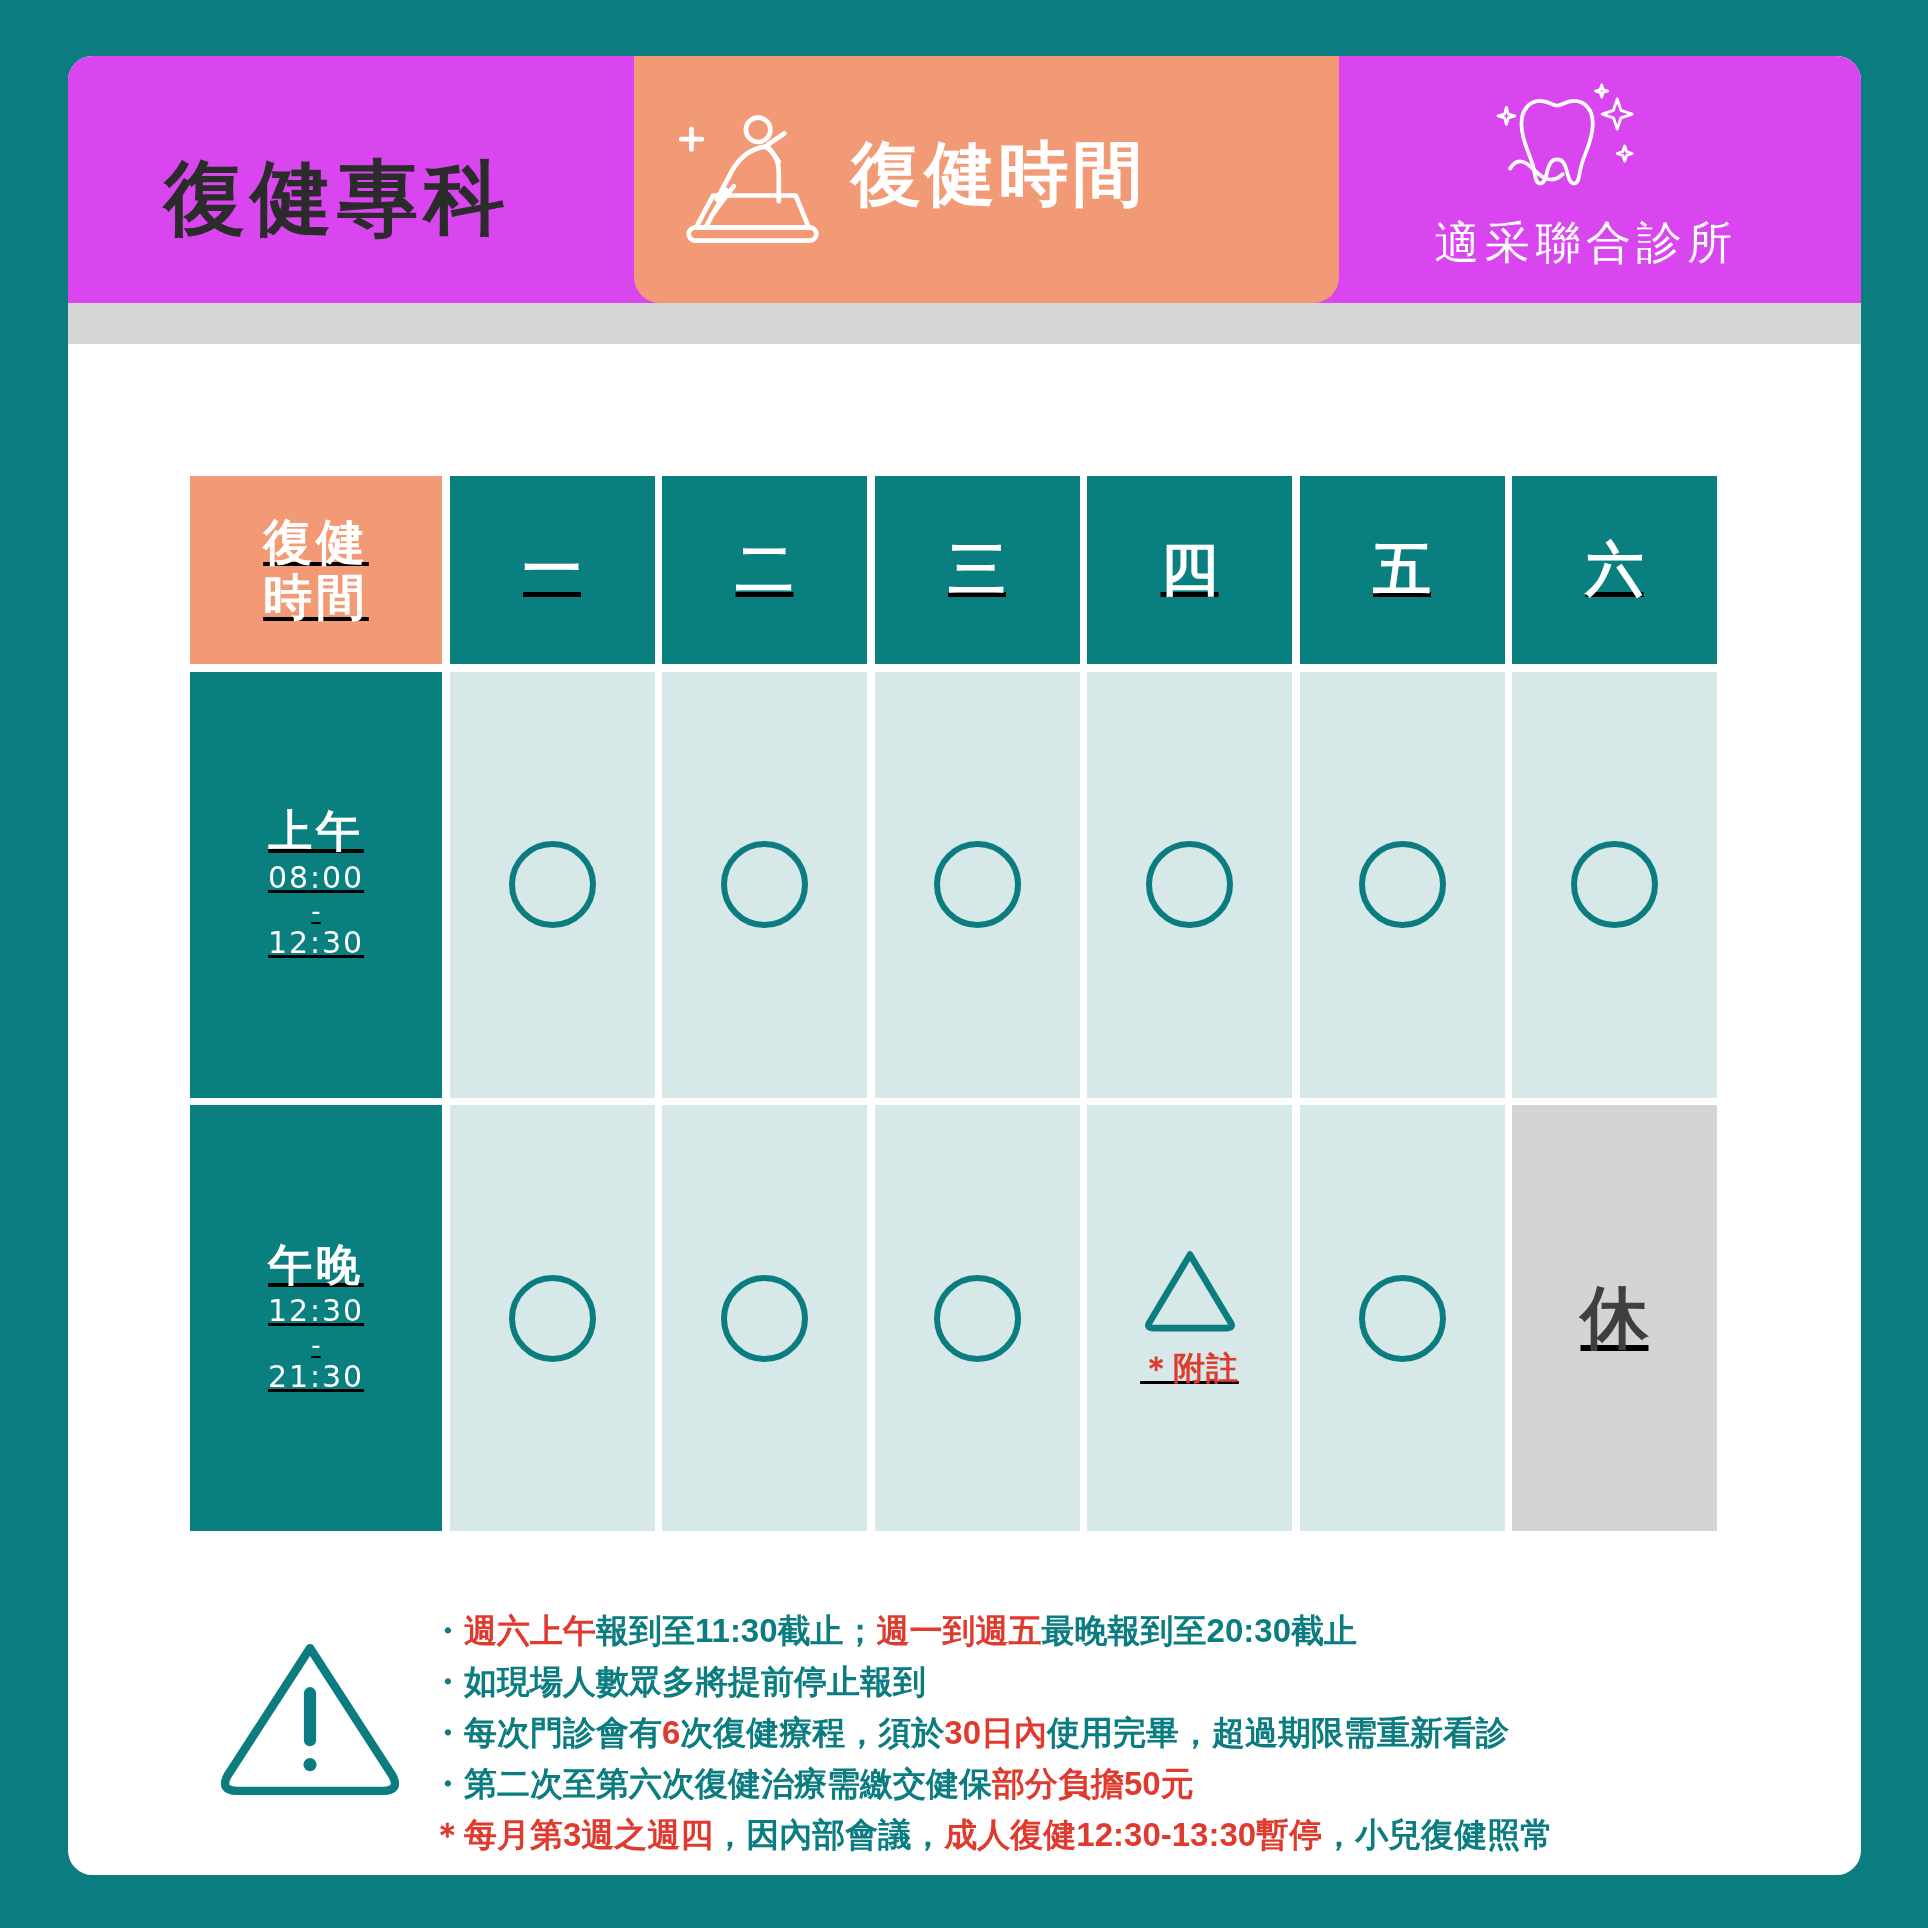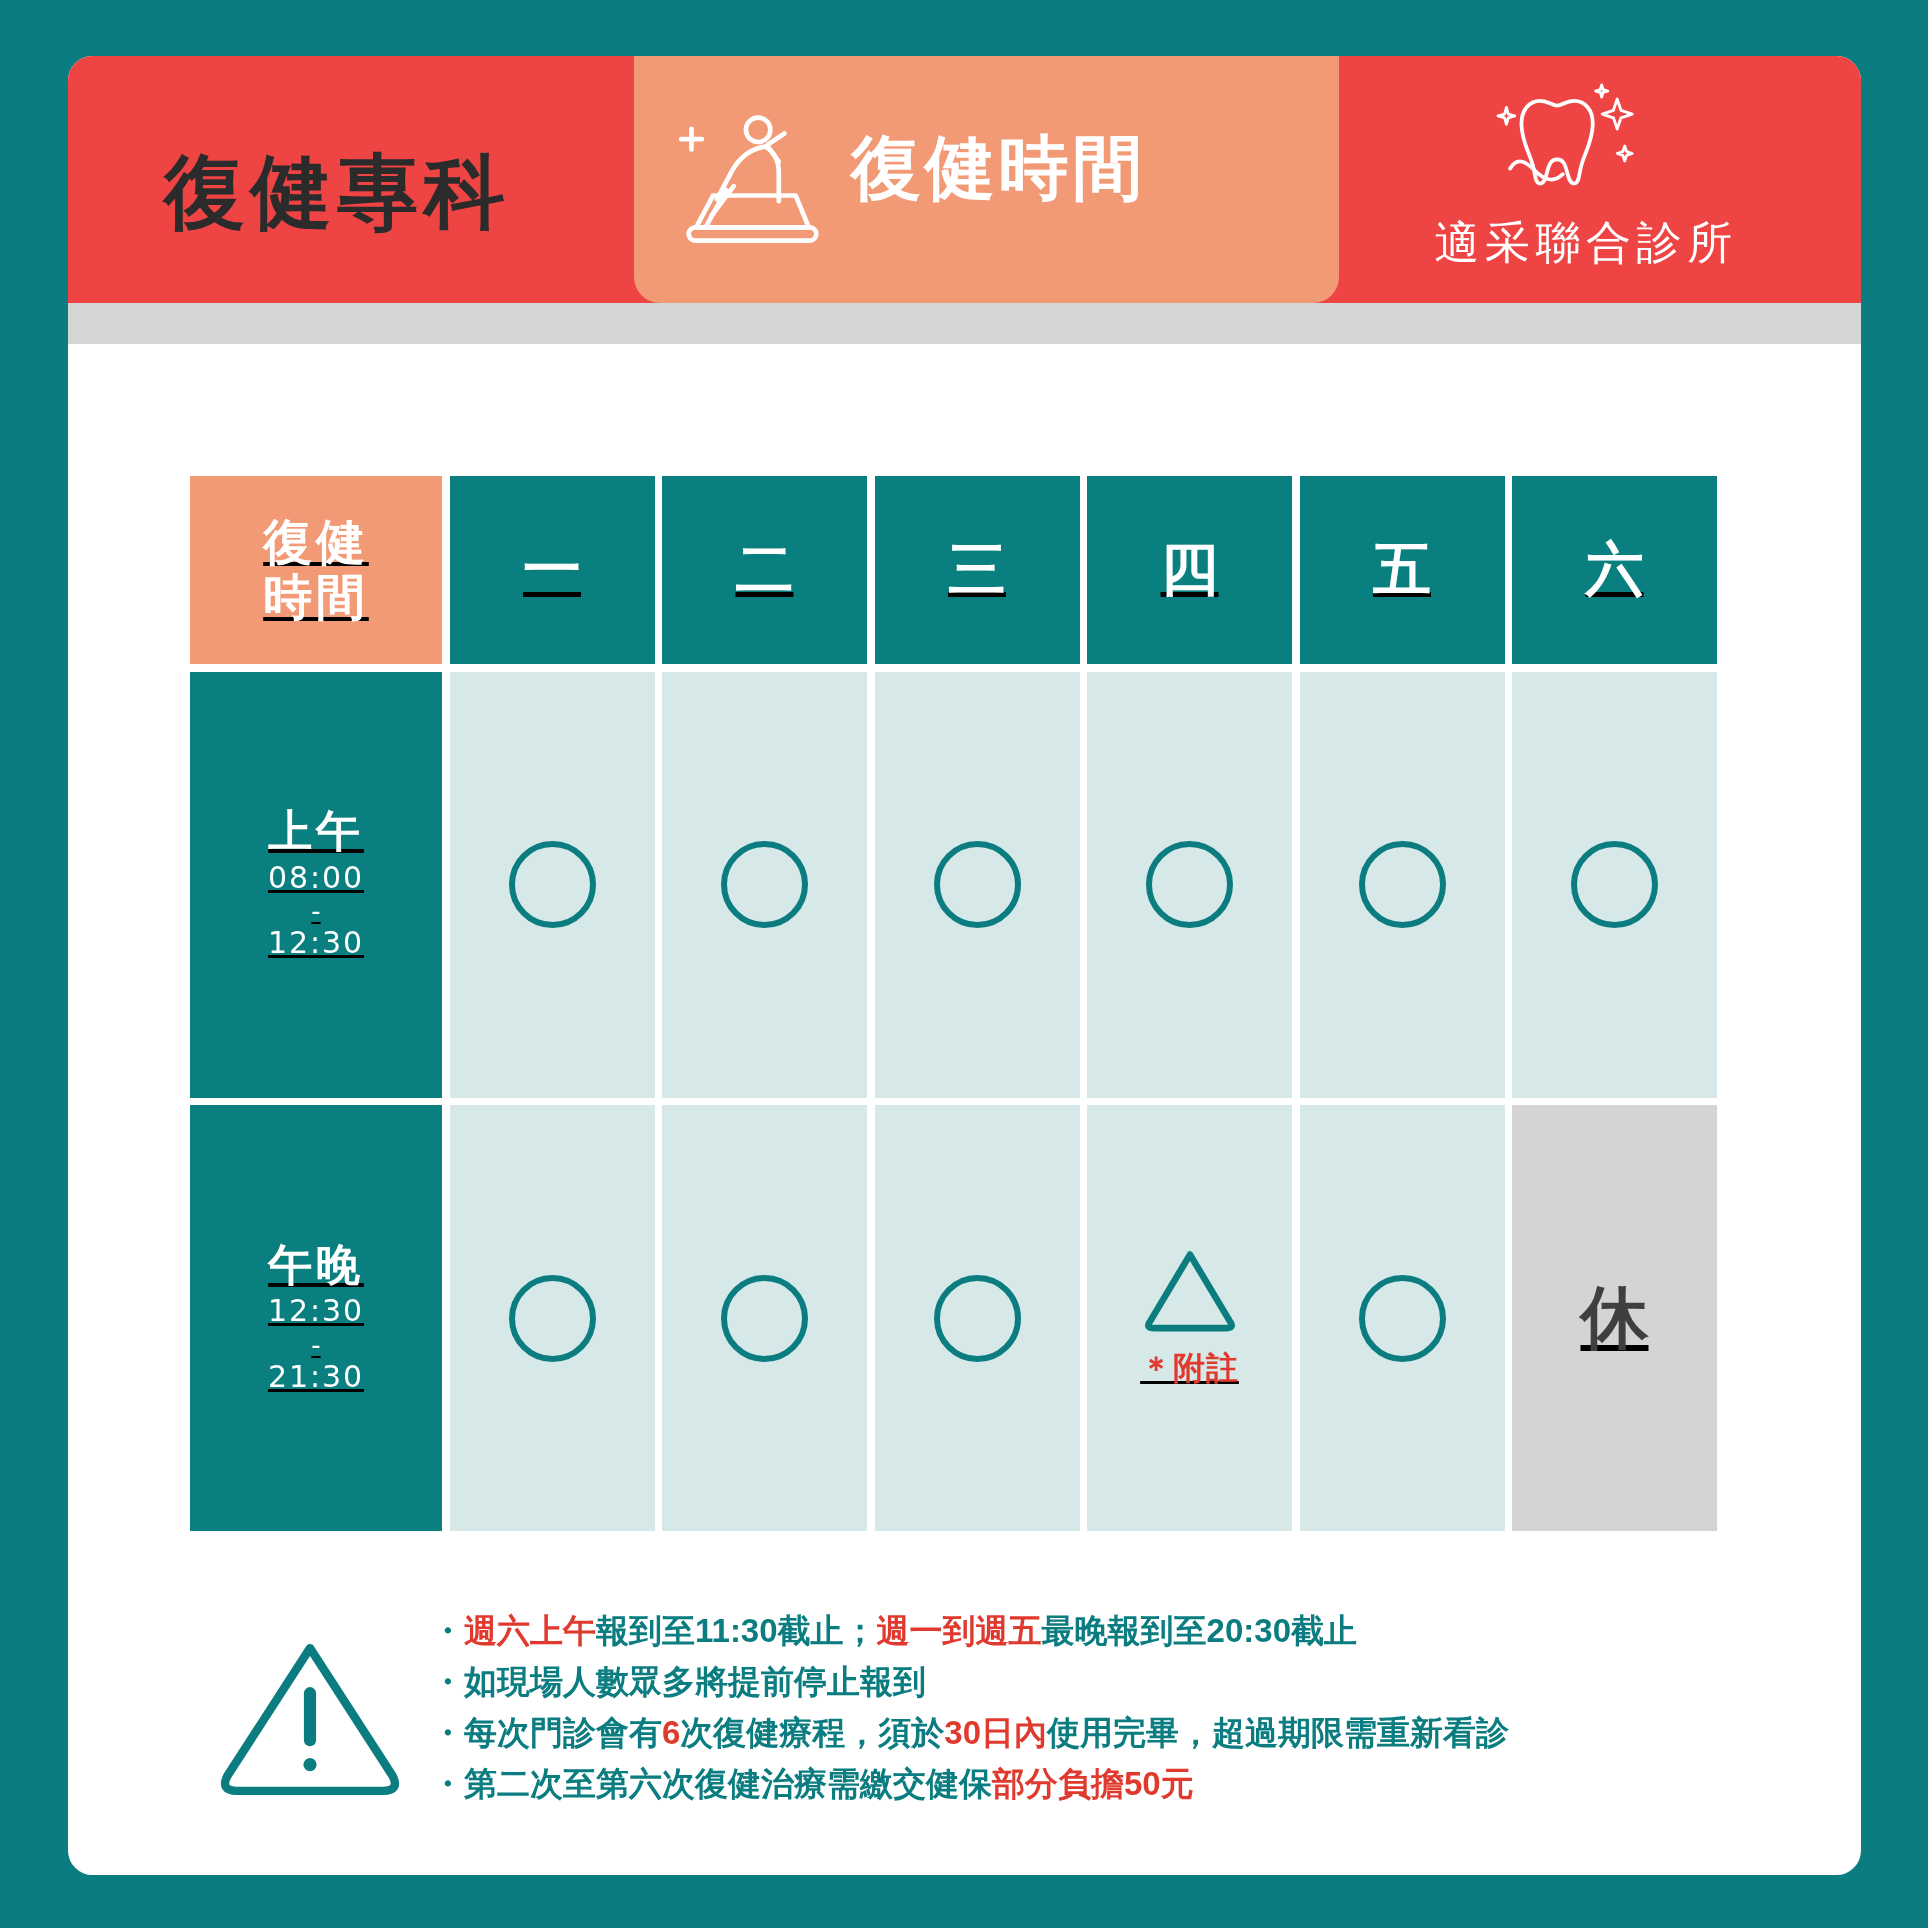--- a/index.html
+++ b/index.html
@@ -29,22 +29,21 @@
     background: #ffffff;
     border-radius: 24.5px;
     overflow: hidden;
   }
   
   .header {
     position: absolute;
     left: 0; top: 0;
     width: 1793px;
     height: 247px;
-    background: #ef4444;
-    font-family: Liberation Mono, monospace;
+    background: #d946ef;
   }
   .header-title {
     position: absolute;
     left: 96px;
     top: 102px;
     font-size: 81px;
     font-weight: bold;
     letter-spacing: 5.6px;
     color: #2b2b2b;
     line-height: 1;
@@ -363,18 +362,19 @@
           <path d="M100 14 L188 150 Q196 166 178 166 L22 166 Q4 166 12 150 Z"></path>
           <path d="M100 62 L100 112" stroke-width="13"></path>
           <circle cx="100" cy="138" r="7" fill="#0b7d80" stroke="none"></circle>
         </svg>
       </span>
       <div class="note-lines" id="note-lines">
           <div class="note-line"><span class="teal">・</span><span class="red">週六上午</span><span class="teal">報到至11:30截止；</span><span class="red">週一到週五</span><span class="teal">最晚報到至20:30截止</span></div>
           <div class="note-line"><span class="teal">・如現場人數眾多將提前停止報到</span></div>
           <div class="note-line"><span class="teal">・每次門診會有</span><span class="red">6</span><span class="teal">次復健療程，須於</span><span class="red">30日內</span><span class="teal">使用完畢，超過期限需重新看診</span></div>
           <div class="note-line"><span class="teal">・第二次至第六次復健治療需繳交健保</span><span class="red">部分負擔50元</span></div>
+          <div class="note-line"><span class="red">＊</span><span class="red">每月第3週之週四</span><span class="teal">，因內部會議，</span><span class="red">成人復健12:30-13:30暫停</span><span class="teal">，小兒復健照常</span></div>
         </div>
     </div>
 
   </div>
 </div>
 
 
 </body></html>

